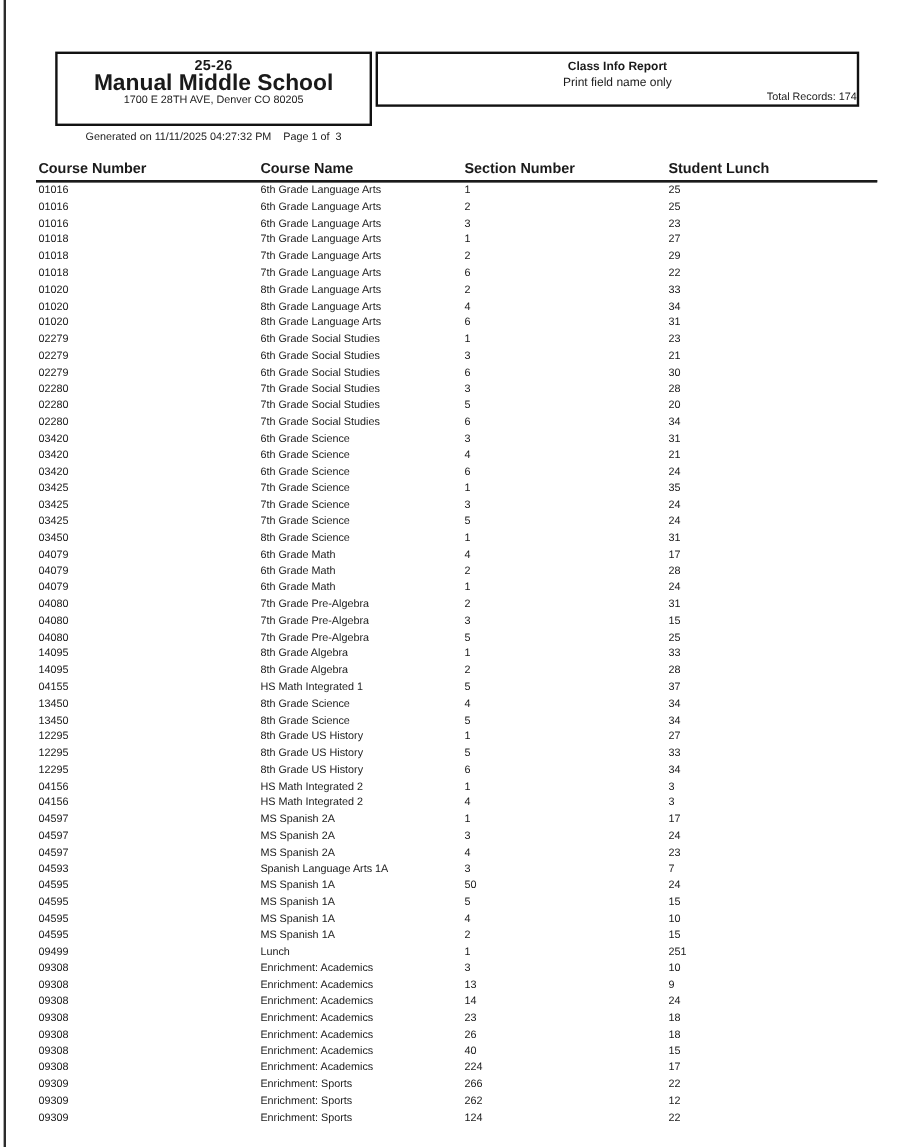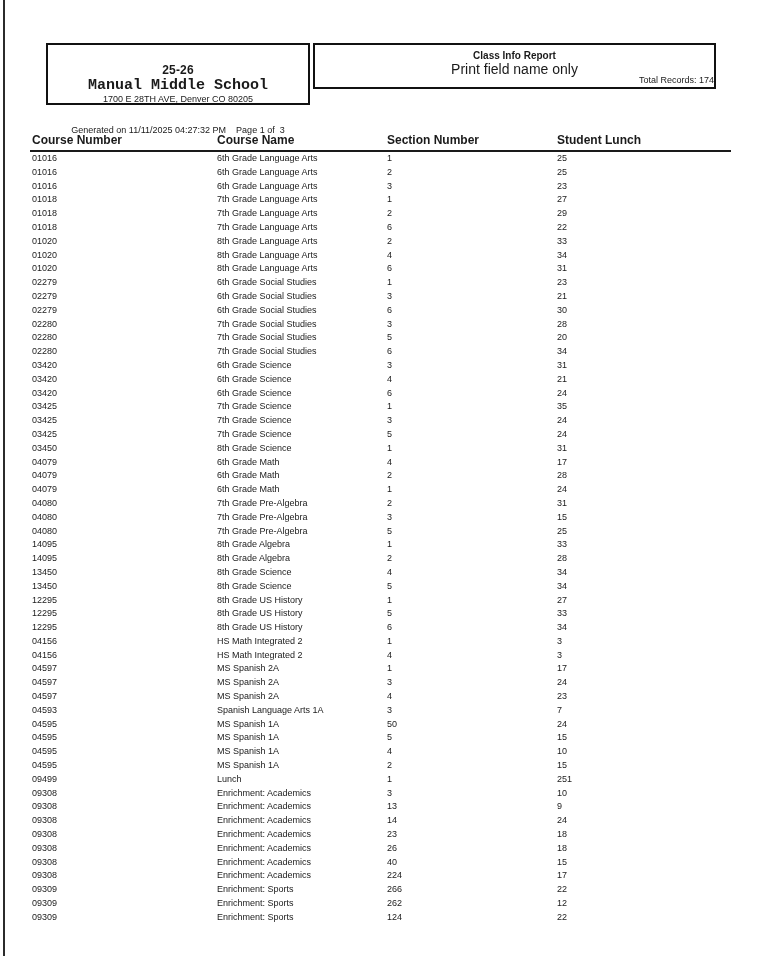--- a/index.html
+++ b/index.html
@@ -31,28 +31,27 @@
     top: 43px;
     width: 260px;
     height: 58px;
     border: 2px solid #111;
     text-align: center;
     box-sizing: content-box;
   }
   .school-year {
     font-size: 12px;
     font-weight: bold;
-    margin-top: 18px;
+    margin-top: 2px;
     letter-spacing: 0.2px;
   }
   .school-name {
-    font-size: 15px;
+    font-size: 19px;
     font-weight: bold;
     line-height: 17px;
-    font-family: Liberation Mono, monospace;
   }
   .school-address {
     font-size: 9px;
     line-height: 11px;
   }
   .school-generated {
     font-size: 9px;
     line-height: 11px;
     white-space: pre;
     margin-top: 20px;
@@ -67,21 +66,21 @@
     text-align: center;
     box-sizing: content-box;
   }
   .report-title {
     font-size: 10px;
     font-weight: bold;
     margin-top: 3px;
     line-height: 16px;
   }
   .report-subtitle {
-    font-size: 14px;
+    font-size: 10px;
     line-height: 11px;
   }
   .report-total {
     font-size: 9px;
     line-height: 11px;
     text-align: right;
   }
   
   .report-table {
     position: absolute;
@@ -322,20 +321,26 @@
           <td>1</td>
           <td>33</td>
         </tr>
         <tr>
           <td>14095</td>
           <td>8th Grade Algebra</td>
           <td>2</td>
           <td>28</td>
         </tr>
         <tr>
+          <td>04155</td>
+          <td>HS Math Integrated 1</td>
+          <td>5</td>
+          <td>37</td>
+        </tr>
+        <tr>
           <td>13450</td>
           <td>8th Grade Science</td>
           <td>4</td>
           <td>34</td>
         </tr>
         <tr>
           <td>13450</td>
           <td>8th Grade Science</td>
           <td>5</td>
           <td>34</td>

